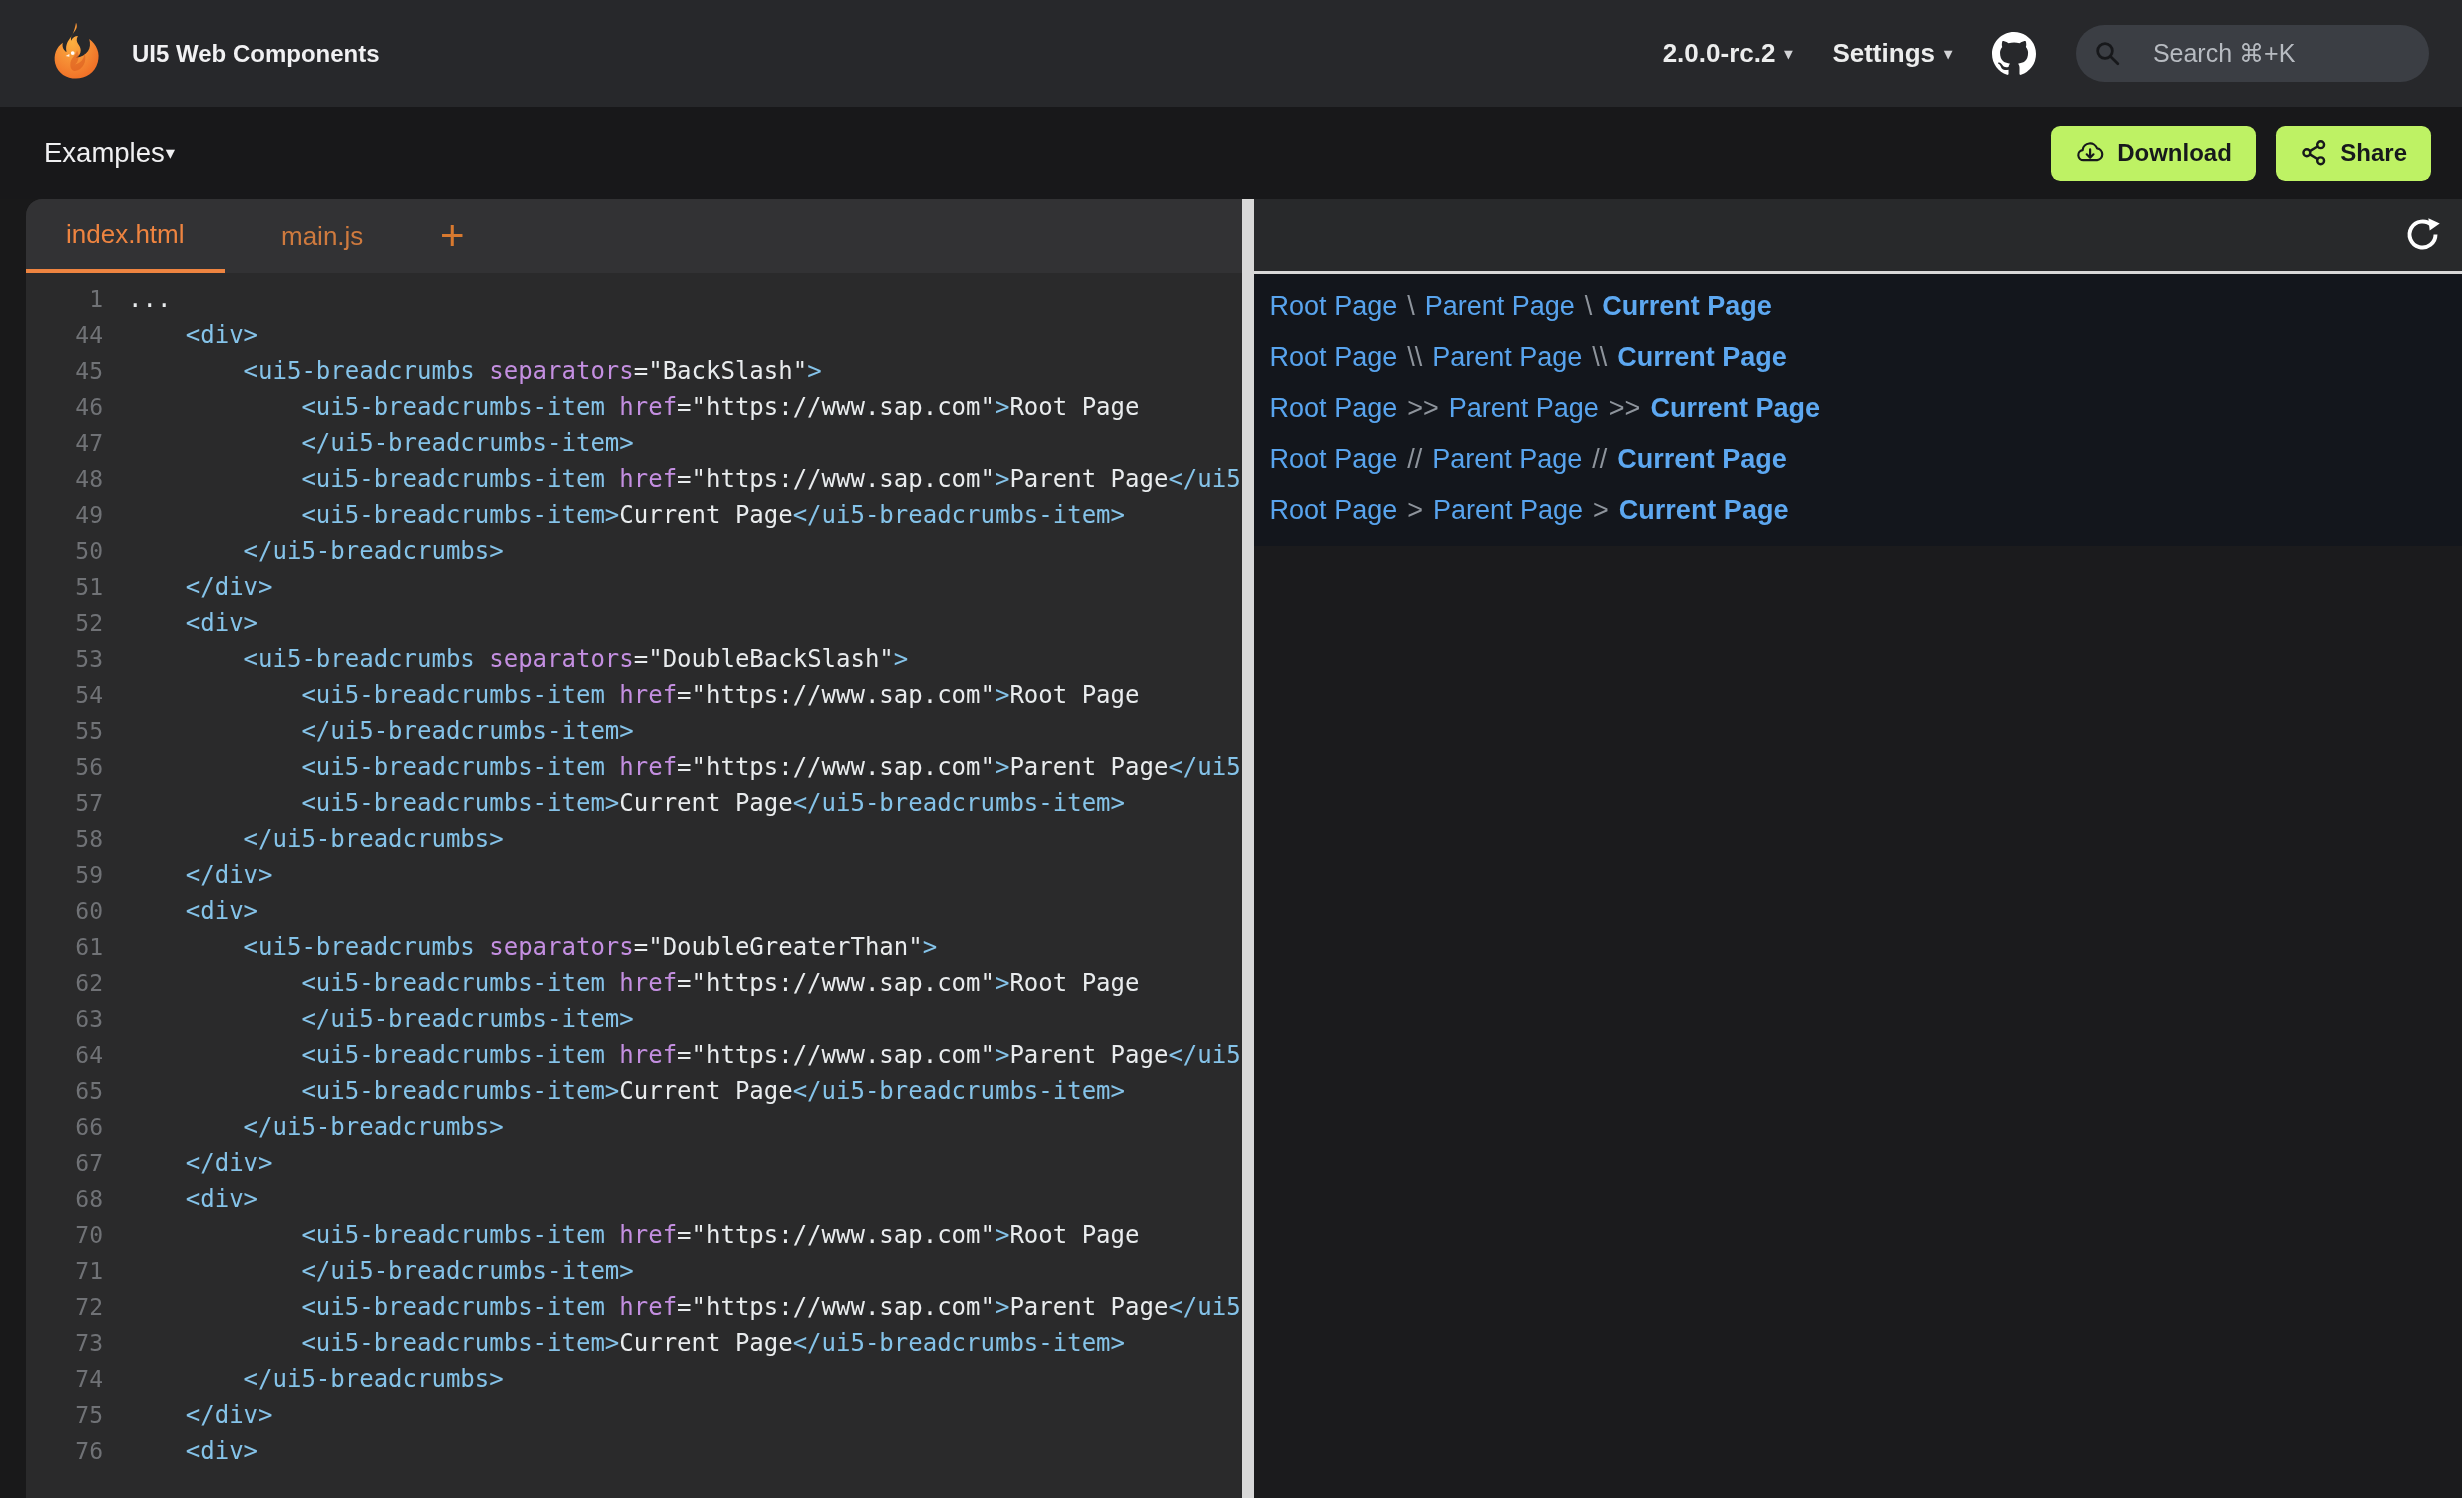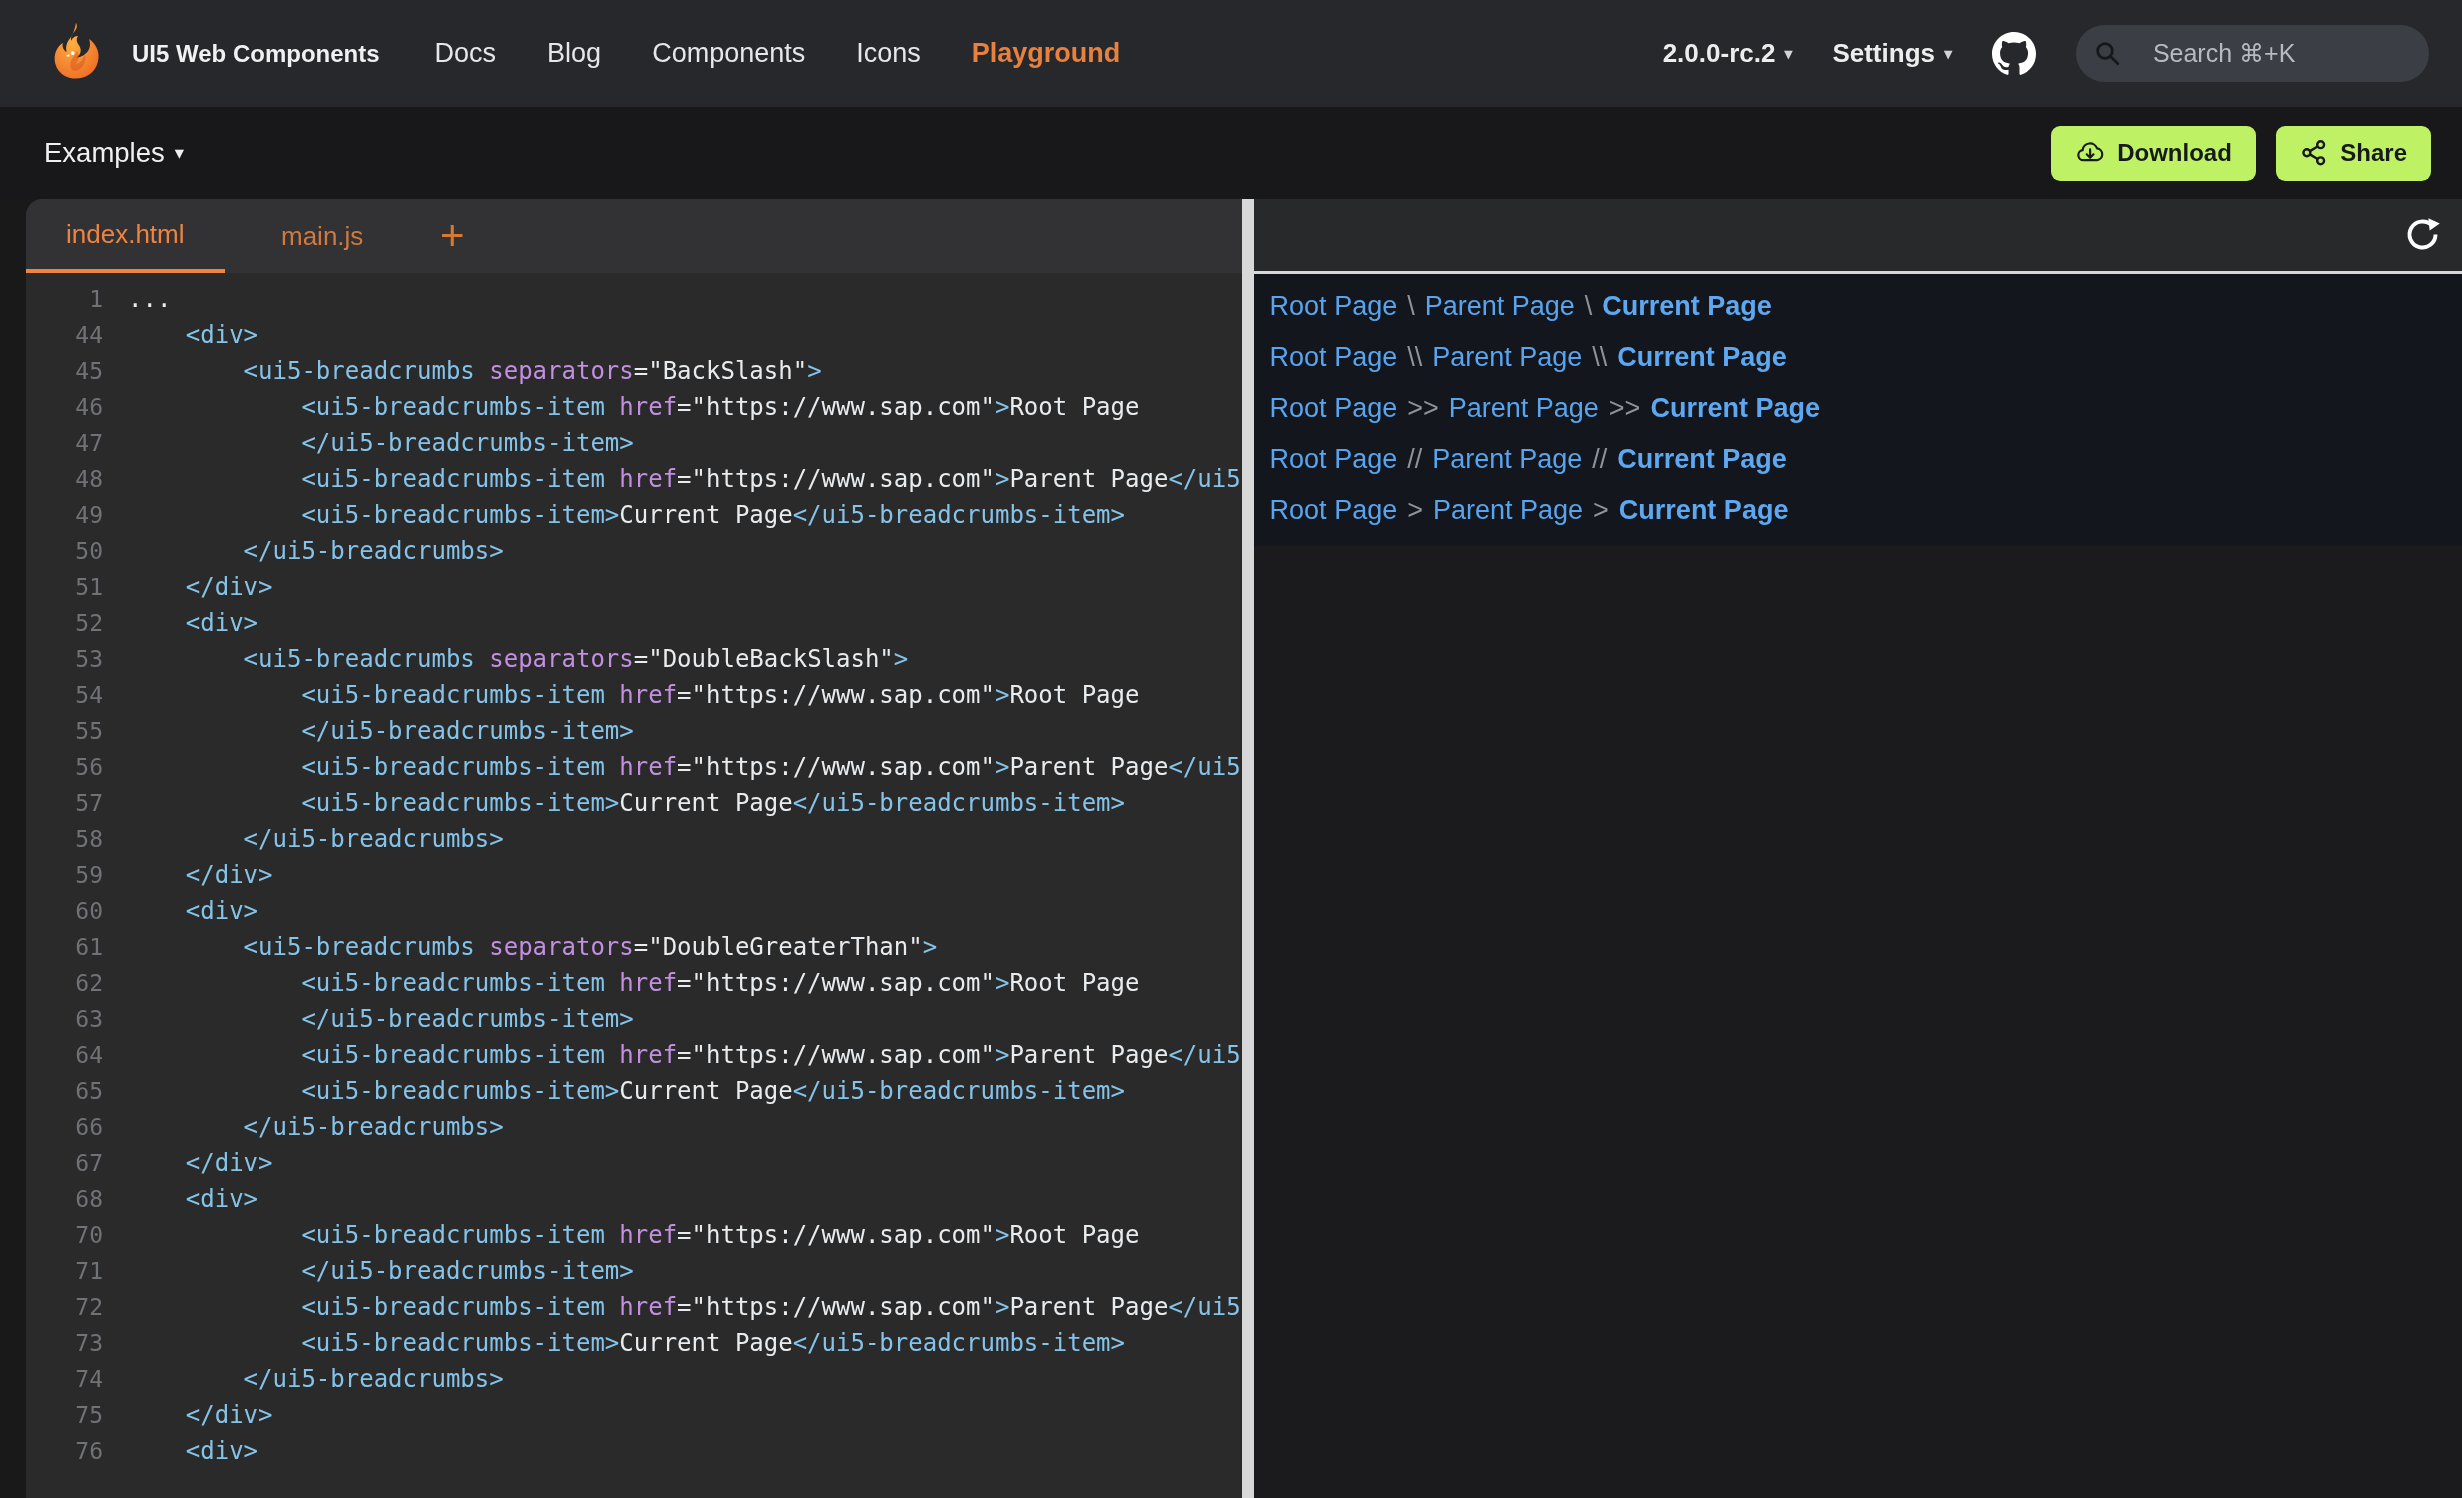--- a/index.html
+++ b/index.html
@@ -19,21 +19,21 @@
           font-weight:600; cursor:pointer; white-space:nowrap; }
   .caret { font-size:15.6px; color:#d2d3d6; line-height:1; }
   .gh { width:44px; height:44px; }
   .search-pill { width:353px; height:57px; background:#3b3e44; border-radius:29px;
                  display:flex; align-items:center; padding-left:18.4px; gap:13px; }
   .search-pill .ph { color:#b7bbc1; font-size:25px;margin-left:18px; }
 
   
   .examples-bar { height:92px; background:#18181a; display:flex; align-items:center;
                   padding:0 31px 0 44px; }
-  .examples-toggle { display:flex; align-items:center; gap:10px; color:#f0f0f2;
+  .examples-toggle { display:flex; align-items:center; gap:1px; color:#f0f0f2;
                      font-size:27.5px; cursor:pointer; }
   .examples-toggle .caret { font-size:18.4px; color:#f0f0f2; }
   .bar-actions { margin-left:auto; display:flex; align-items:center; gap:20px; }
   .btn { height:55px; background:#bef264; border:none; border-radius:9.2px;
          display:flex; align-items:center; gap:13px; padding:0 24px;
          color:#17191c; font-size:24px; font-weight:700; cursor:pointer;
          font-family:"Liberation Sans", sans-serif; }
   .btn svg { flex:0 0 auto; }
 
   
@@ -87,27 +87,20 @@
           <stop offset="100%" stop-color="#ef6a24"></stop>
         </radialGradient>
       </defs>
       <path fill="url(#lg)" d="M36 3c4 8-7 11-5 19 1-3 4-5 7-5-4 7 3 9 3 15 0 4-2 6-5 8 12-2 17-10 14-20 8 6 12 15 9 25-3 11-13 17-23 17S17 57 14 46c-2-9 1-17 8-22-1 5 1 8 4 10-2-9 3-13 6-18 2-4 3-8 4-13z"></path>
       <path fill="#d85a1e" opacity="0.55" d="M30 47c0-7 6-9 7-15 3 5 2 12-2 15 6-1 10-6 10-12 3 9-2 18-10 19-3 0-5-3-5-7z"></path>
       <circle cx="32.5" cy="35" r="2" fill="#fff"></circle>
       <path fill="#fff" d="M29 36l-4 2 4 1z" opacity="0.9"></path>
     </svg>
   </div>
   <div class="brand">UI5 Web Components</div>
-  <nav class="main-nav" id="main-nav">
-      <span class="nav-link">Docs</span>
-      <span class="nav-link">Blog</span>
-      <span class="nav-link">Components</span>
-      <span class="nav-link">Icons</span>
-      <span class="nav-link active">Playground</span>
-    </nav>
   <div class="header-right">
     <div class="drop">
       <span>2.0.0-rc.2</span>
       <span class="caret">▾</span>
     </div>
     <div class="drop">
       <span>Settings</span>
       <span class="caret">▾</span>
     </div>
     <div class="gh">

